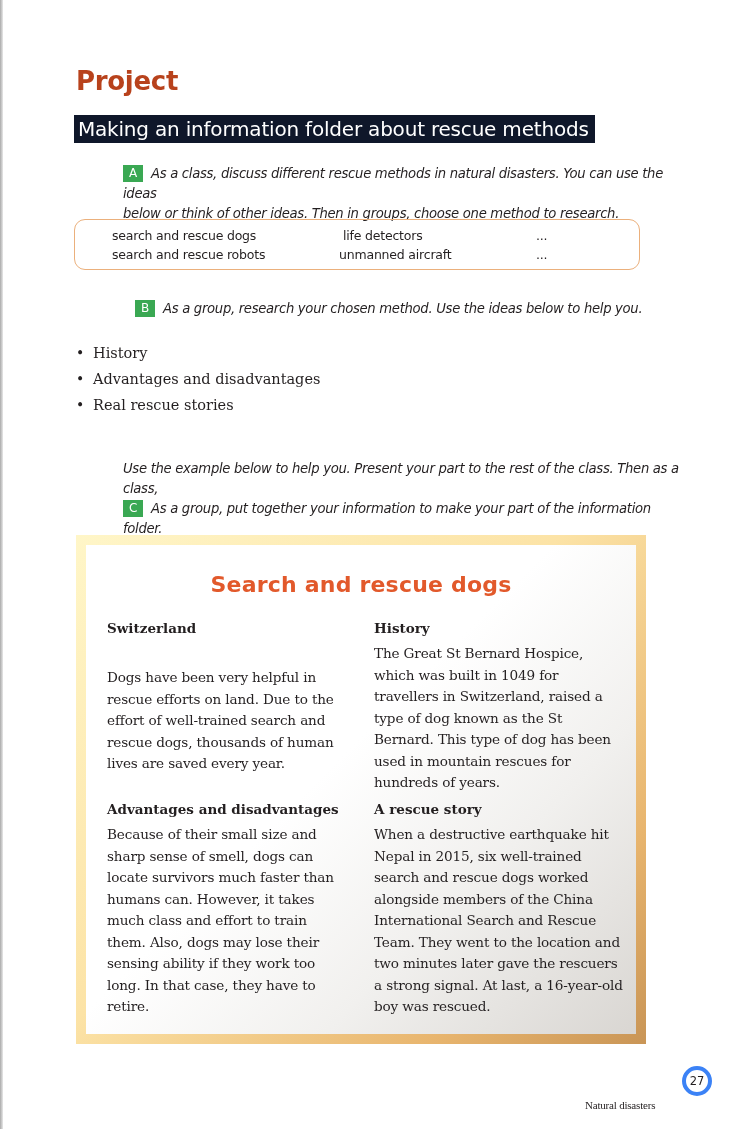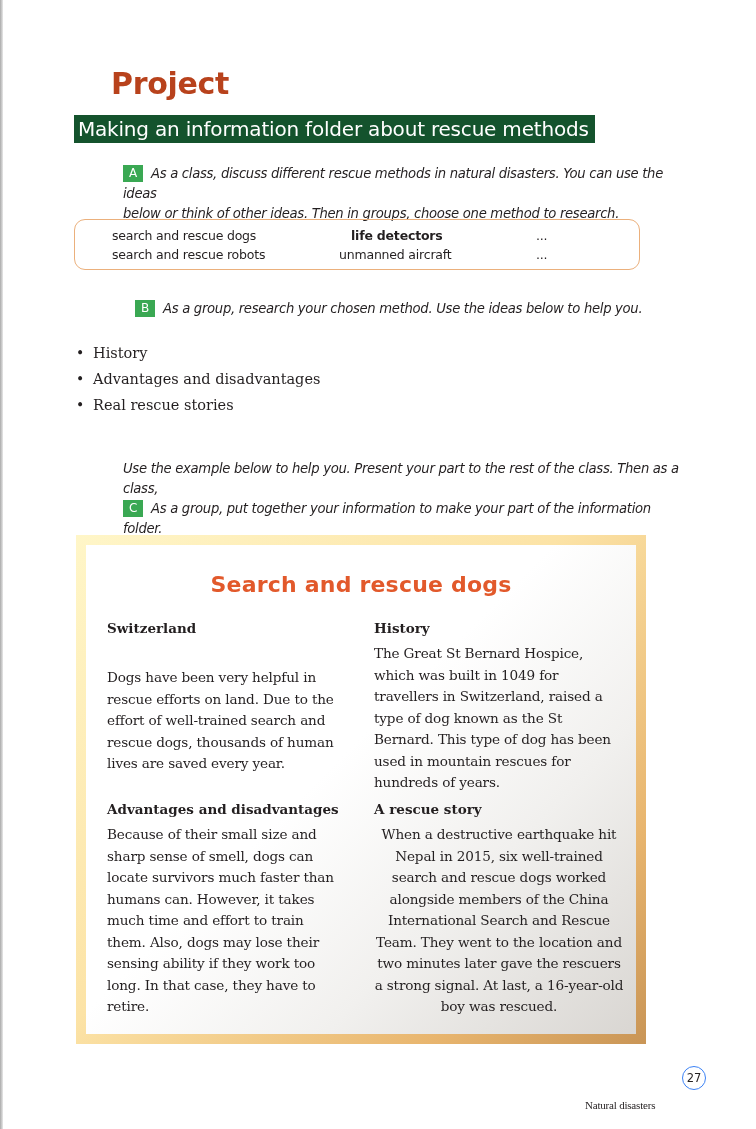--- a/index.html
+++ b/index.html
@@ -9,25 +9,25 @@
     font-family: "Liberation Sans", sans-serif;
     color: #231f20;
   }
   .page-edge {
     position: absolute; left: 0; top: 0; width: 3px; height: 1129px;
     background: linear-gradient(to right, #a9a9a9, #e8e8e8);
   }
   .title {
     position: absolute; left: 76px; top: 66px;
     font-family: "DejaVu Sans", sans-serif; font-weight: bold;
-    font-size: 30px; color: #b8421c; letter-spacing: -0.3px; margin-left: 35px;
+    font-size: 26px; color: #b8421c; letter-spacing: -0.3px;
   }
   .banner {
     position: absolute; left: 74px; top: 115px; height: 28px;
-    background: #14532d; color: #ffffff;
+    background: #0f172a; color: #ffffff;
     font-family: "DejaVu Sans", sans-serif; font-size: 20px;
     line-height: 28px; padding: 0 6px 0 4px; white-space: nowrap;
     letter-spacing: -0.2px;
   }
   .badge {
     display: inline-block; width: 20px; height: 17px; line-height: 17px;
     background: #3aa853; color: #ffffff; text-align: center;
     font-family: "DejaVu Sans", sans-serif; font-size: 12px;
     font-style: normal; vertical-align: 1px; margin-right: 8px;
   }
@@ -76,41 +76,41 @@
     margin: 0; font-family: "DejaVu Serif", serif; font-size: 13.6px;
     line-height: 21.5px; color: #231f20; letter-spacing: -0.15px;
   }
   .footer-label {
     position: absolute; left: 585px; top: 1099px;
     font-family: Liberation Serif, serif; font-size: 11px; color: #231f20;
     letter-spacing: -0.2px;
   }
   .page-num {
     position: absolute; left: 682px; top: 1066px; width: 22px; height: 22px;
-    border: 1px solid #3b82f6; border-radius: 50%;
+    border: 4px solid #3b82f6; border-radius: 50%;
     font-family: "DejaVu Sans", sans-serif; font-size: 11.5px;
     line-height: 22px; text-align: center; color: #231f20;
   }
 </style>
 </head>
 <body>
 
 <div class="page-edge"></div>
 
 <div class="title">Project</div>
 <div class="banner">Making an information folder about rescue methods</div>
 
 <div class="instr" style="top:164px;">
   <div><span class="badge">A</span><span>As a class, discuss different rescue methods in natural disasters. You can use the ideas</span></div>
   <div>below or think of other ideas. Then in groups, choose one method to research.</div>
 </div>
 
 <div class="ideas-box">
   <span class="idea" style="left:37px; top:8px;">search and rescue dogs</span>
-  <span class="idea" style="left:276px; top:8px;font-weight:bold;">life detectors</span>
+  <span class="idea" style="left:268px; top:8px;">life detectors</span>
   <span class="idea" style="left:461px; top:8px;">...</span>
   <span class="idea" style="left:37px; top:27px;">search and rescue robots</span>
   <span class="idea" style="left:264px; top:27px;text-align:center;">unmanned aircraft</span>
   <span class="idea" style="left:461px; top:27px;">...</span>
 </div>
 
 <div class="instr" style="top:299px;padding-left:12px;">
   <div><span class="badge">B</span><span>As a group, research your chosen method. Use the ideas below to help you.</span></div>
 </div>
 
@@ -135,24 +135,24 @@
       <p style="width:228px;margin-top:29px;">Dogs have been very helpful in rescue efforts on land. Due to the effort of well-trained search and rescue dogs, thousands of human lives are saved every year.</p>
     </div>
 
     <div class="section" style="left:288px; top:73px;">
       <h3>History</h3>
       <p style="width:252px;">The Great St Bernard Hospice, which was built in 1049 for travellers in Switzerland, raised a type of dog known as the St Bernard. This type of dog has been used in mountain rescues for hundreds of years.</p>
     </div>
 
     <div class="section" style="left:21px; top:254px;">
       <h3>Advantages and disadvantages</h3>
-      <p style="width:232px;">Because of their small size and sharp sense of smell, dogs can locate survivors much faster than humans can. However, it takes much time and effort to train them. Also, dogs may lose their sensing ability if they work too long. In that case, they have to retire.</p>
+      <p style="width:232px;">Because of their small size and sharp sense of smell, dogs can locate survivors much faster than humans can. However, it takes much class and effort to train them. Also, dogs may lose their sensing ability if they work too long. In that case, they have to retire.</p>
     </div>
 
     <div class="section" style="left:288px; top:254px;">
       <h3>A rescue story</h3>
-      <p style="width:250px;text-align:center;">When a destructive earthquake hit Nepal in 2015, six well-trained search and rescue dogs worked alongside members of the China International Search and Rescue Team. They went to the location and two minutes later gave the rescuers a strong signal. At last, a 16-year-old boy was rescued.</p>
+      <p style="width:250px;">When a destructive earthquake hit Nepal in 2015, six well-trained search and rescue dogs worked alongside members of the China International Search and Rescue Team. They went to the location and two minutes later gave the rescuers a strong signal. At last, a 16-year-old boy was rescued.</p>
     </div>
   </div>
 </div>
 
 <div class="footer-label">Natural disasters</div>
 <div class="page-num">27</div>
 
 </body></html>

